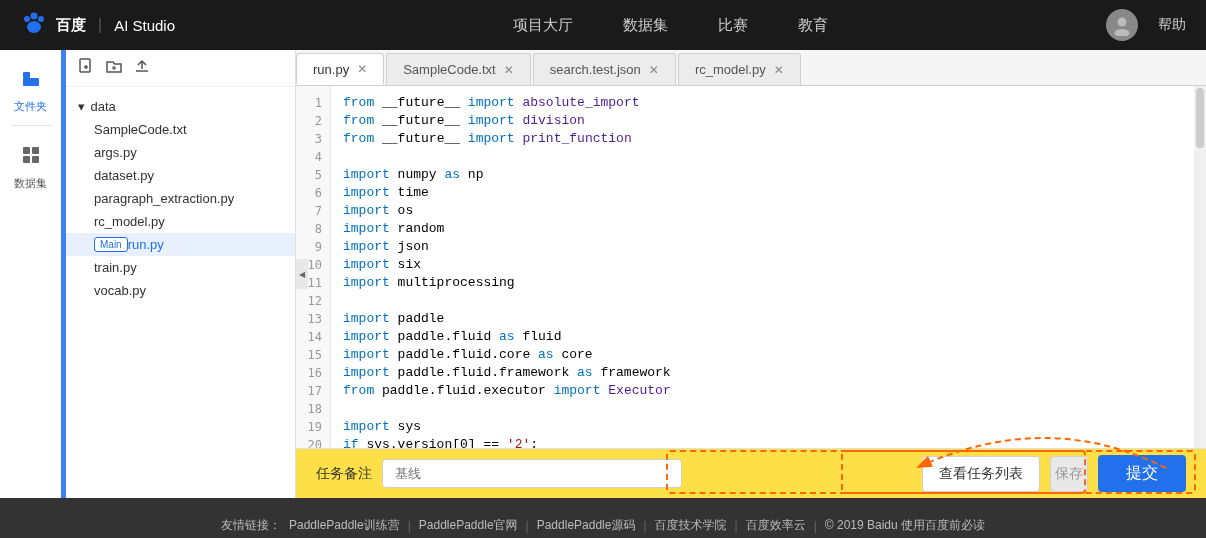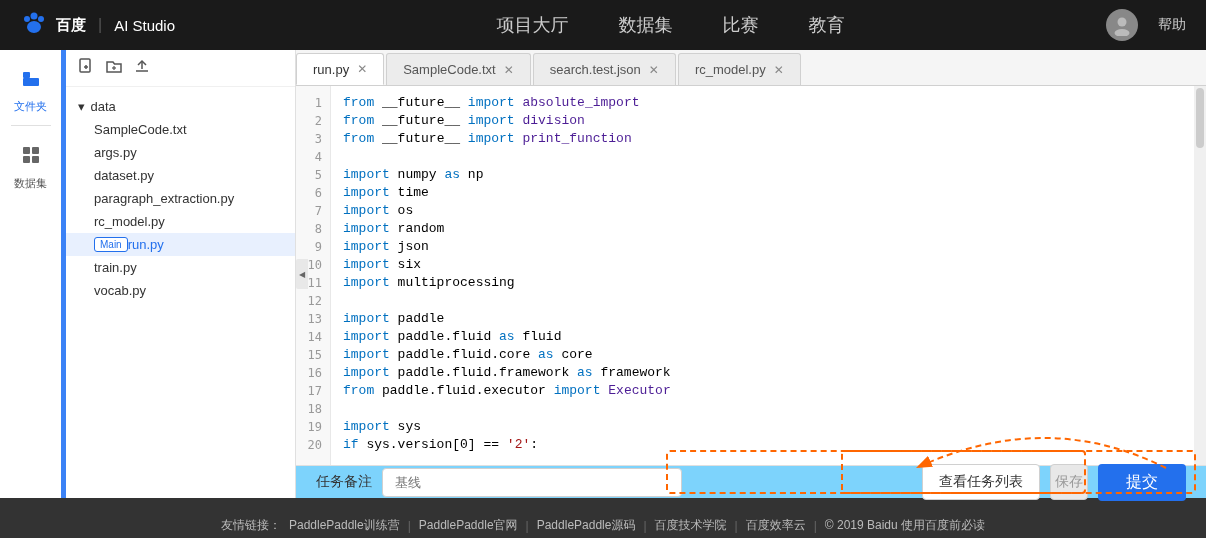--- a/index.html
+++ b/index.html
@@ -21,21 +21,21 @@
       margin-right: 60px;
     }
     .nav-links {
       display: flex;
       gap: 50px;
       flex: 1;
       justify-content: center;
     }
     .nav-link {
       color: #ccc;
-      font-size: 18px;
+      font-size: 15px;
       cursor: pointer;
     }
     .nav-right {
       display: flex;
       align-items: center;
       gap: 20px;
     }
     .nav-avatar {
       width: 32px;
       height: 32px;
@@ -265,22 +265,22 @@
       align-items: center;
       justify-content: center;
       cursor: pointer;
       font-size: 8px;
       color: #666;
       border-radius: 2px 0 0 2px;
     }
 
     
     .submit-bar {
-      height: 33px;
-      background: #7dd3fc;
+      height: 50px;
+      background: #fde047;
       border-top: 1px solid #e0e0e0;
       display: flex;
       align-items: center;
       padding: 0 20px;
       gap: 14px;
       position: relative;
     }
     .submit-bar-left {
       display: flex;
       align-items: center;

